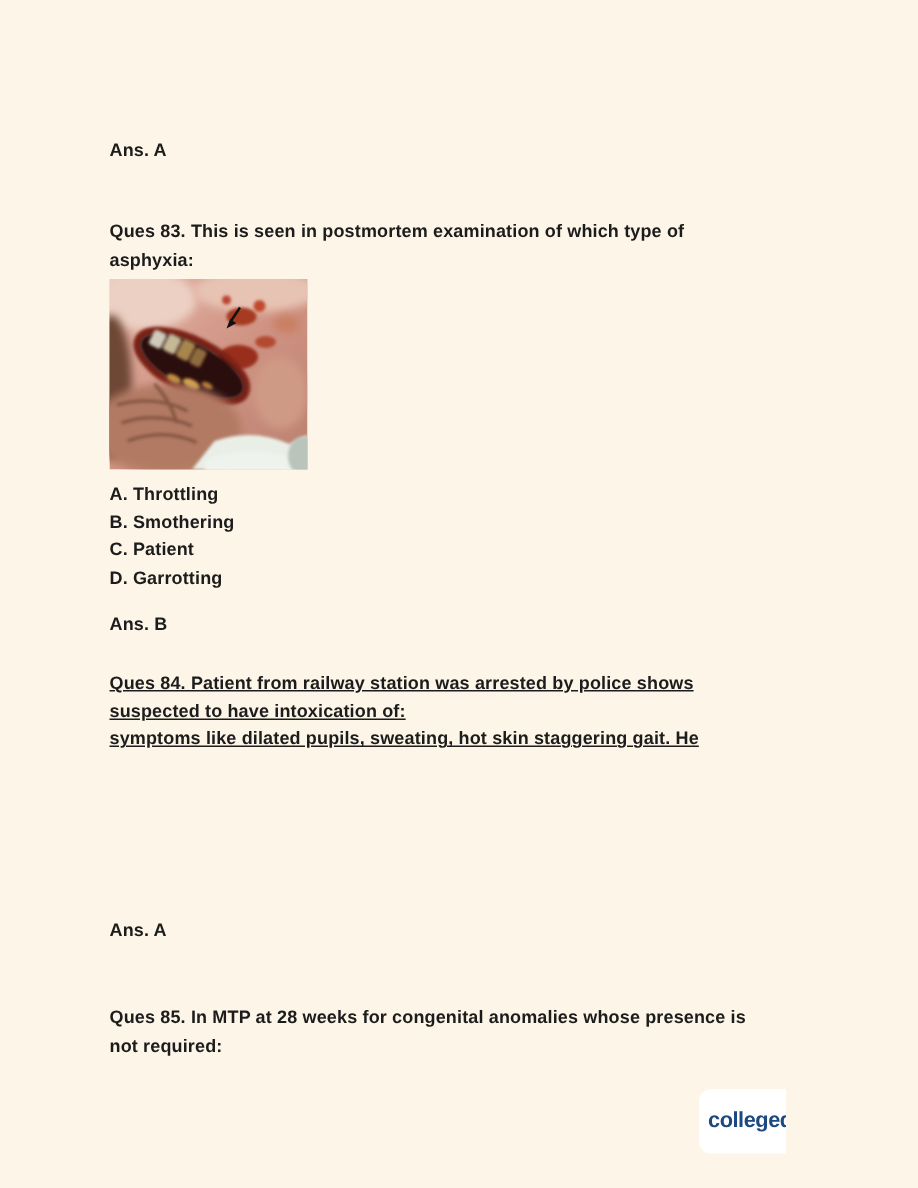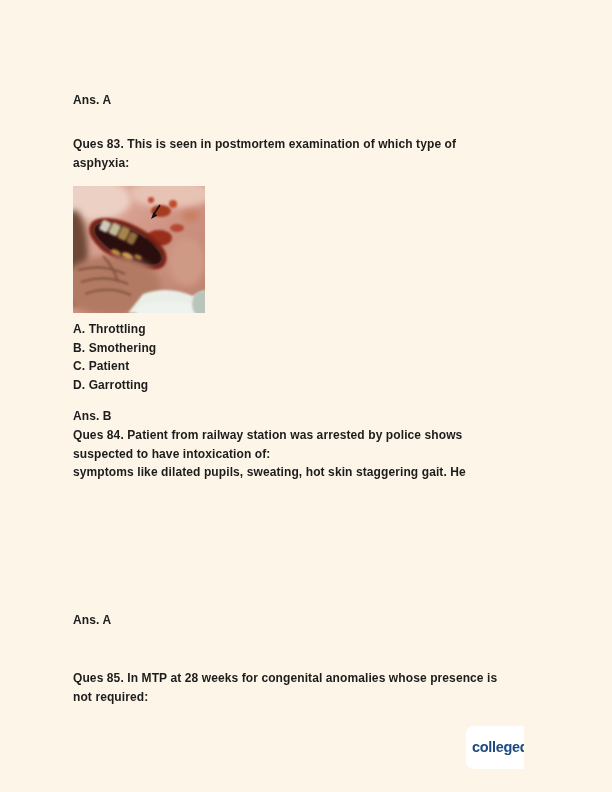--- a/index.html
+++ b/index.html
@@ -29,21 +29,21 @@
 </style>
 </head>
 <body>
 
 <div class="page">
 
   <div class="tb" style="top:91px;">
     <div>Ans. A</div>
   </div>
 
-  <div class="tb" style="top:135px;">
+  <div class="tb" style="top:145px;">
     <div>Ques 83. This is seen in postmortem examination of which type of</div>
     <div>asphyxia:</div>
   </div>
 
   <div class="photo-wrap" title="Postmortem photograph showing bruising and injuries around the mouth with teeth exposed, annotated with a small black arrow">
     <svg viewBox="0 0 132 127" width="132" height="127" preserveAspectRatio="none">
       <defs>
         <filter id="b3" x="-40%" y="-40%" width="180%" height="180%">
             <feGaussianBlur stdDeviation="3"></feGaussianBlur>
           </filter>
@@ -101,21 +101,21 @@
     <div>A. Throttling</div>
     <div>B. Smothering</div>
     <div>C. Patient</div>
     <div>D. Garrotting</div>
   </div>
 
   <div class="tb" style="top:407px;">
     <div>Ans. B</div>
   </div>
 
-  <div class="tb" style="top:426px;">
+  <div class="tb" style="top:446px;text-decoration:underline;">
     <div>Ques 84. Patient from railway station was arrested by police shows</div>
     <div>suspected to have intoxication of:</div>
     <div>symptoms like dilated pupils, sweating, hot skin staggering gait. He</div>
   </div>
 
 
   <div class="tb" style="top:611px;">
     <div>Ans. A</div>
   </div>
 

